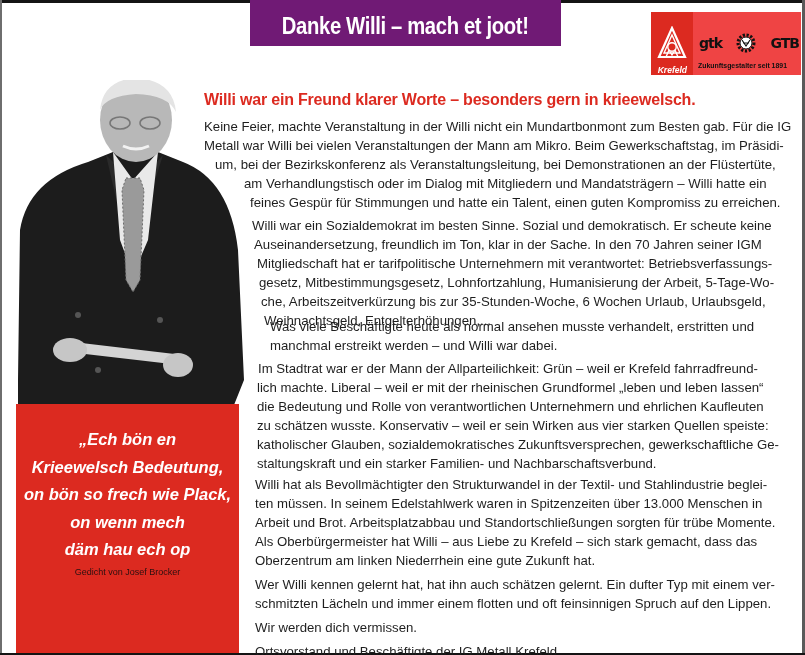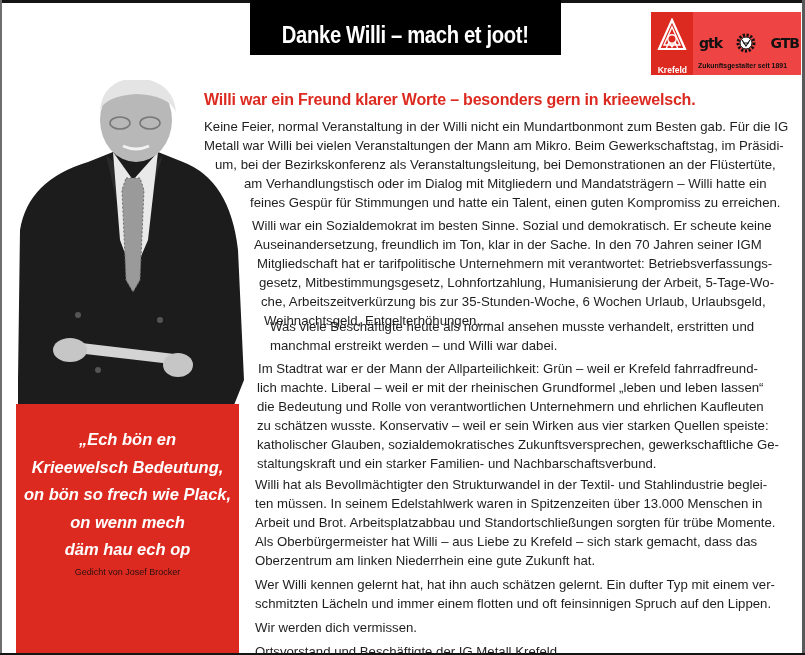--- a/index.html
+++ b/index.html
@@ -8,40 +8,40 @@
     background: #ffffff;
     font-family: "Liberation Sans", "DejaVu Sans", sans-serif;
     color: #1a1a1a;
   }
   .frame-top { position: absolute; left: 0; top: 0; width: 805px; height: 3px; background: #141414; }
   .frame-left { position: absolute; left: 0; top: 0; width: 2px; height: 655px; background: #6e6e6e; }
   .frame-right { position: absolute; right: 0; top: 0; width: 3px; height: 655px; background: #5a5a5a; }
   .frame-bottom { position: absolute; left: 0; bottom: 0; width: 805px; height: 2px; background: #141414; }
 
   .title-bar {
-    position: absolute; left: 250px; top: 0; width: 311px; height: 55px;
-    background: #000000;
+    position: absolute; left: 250px; top: 0; width: 311px; height: 46px;
+    background: #701a75;
     display: flex; align-items: flex-end; justify-content: center;
     padding-bottom: 6px; box-sizing: border-box;
   }
   .title-bar h1 {
     margin: 0; color: #ffffff; font-size: 23px; font-weight: bold;
     letter-spacing: -0.4px;
     font-family: "Liberation Sans", sans-serif;
     transform: scaleX(0.88); transform-origin: center;
     white-space: nowrap;
   }
 
   .logo-block {
     position: absolute; left: 651px; top: 12px; width: 150px; height: 63px;
     display: flex;
   }
   .logo-igm {
     width: 42px; height: 63px; background: #dc2a20;
-    display: flex; flex-direction: column; align-items: center; justify-content: space-between;
+    display: flex; flex-direction: column; align-items: center; justify-content: flex-end; font-style: italic;
   }
   .logo-igm svg { margin-top: 6px; }
   .logo-igm .city {
     color: #fff; font-size: 9.5px; font-weight: bold; margin-top: 4px;
     transform: scaleX(0.9); white-space: nowrap;
   }
   .logo-partners {
     flex: 1; background: #ef4444; position: relative;
   }
   .partner-icons {
@@ -150,21 +150,21 @@
   <div class="line">Krieewelsch Bedeutung,</div>
   <div class="line">on bön so frech wie Plack,</div>
   <div class="line">on wenn mech</div>
   <div class="line">däm hau ech op</div>
   <div class="credit">Gedicht von Josef Brocker</div>
 </div>
 
 <div class="article">
   <div class="headline">Willi war ein Freund klarer Worte – besonders gern in krieewelsch.</div>
 
-  <div class="ln" style="left:4px;top:27px">Keine Feier, normal Veranstaltung in der Willi nicht ein Mundartbonmont zum Besten gab. Für die IG</div>
+  <div class="ln" style="left:4px;top:27px">Keine Feier, machte Veranstaltung in der Willi nicht ein Mundartbonmont zum Besten gab. Für die IG</div>
   <div class="ln" style="left:4px;top:46px">Metall war Willi bei vielen Veranstaltungen der Mann am Mikro. Beim Gewerkschaftstag, im Präsidi-</div>
   <div class="ln" style="left:15px;top:65px">um, bei der Bezirkskonferenz als Veranstaltungsleitung, bei Demonstrationen an der Flüstertüte,</div>
   <div class="ln" style="left:44px;top:84px">am Verhandlungstisch oder im Dialog mit Mitgliedern und Mandatsträgern – Willi hatte ein</div>
   <div class="ln" style="left:50px;top:103px">feines Gespür für Stimmungen und hatte ein Talent, einen guten Kompromiss zu erreichen.</div>
 
   <div class="ln" style="left:52px;top:126px">Willi war ein Sozialdemokrat im besten Sinne. Sozial und demokratisch. Er scheute keine</div>
   <div class="ln" style="left:54px;top:145px">Auseinandersetzung, freundlich im Ton, klar in der Sache. In den 70 Jahren seiner IGM</div>
   <div class="ln" style="left:57px;top:164px">Mitgliedschaft hat er tarifpolitische Unternehmern mit verantwortet: Betriebsverfassungs-</div>
   <div class="ln" style="left:59px;top:183px">gesetz, Mitbestimmungsgesetz, Lohnfortzahlung, Humanisierung der Arbeit, 5-Tage-Wo-</div>
   <div class="ln" style="left:61px;top:202px">che, Arbeitszeitverkürzung bis zur 35-Stunden-Woche, 6 Wochen Urlaub, Urlaubsgeld,</div>

